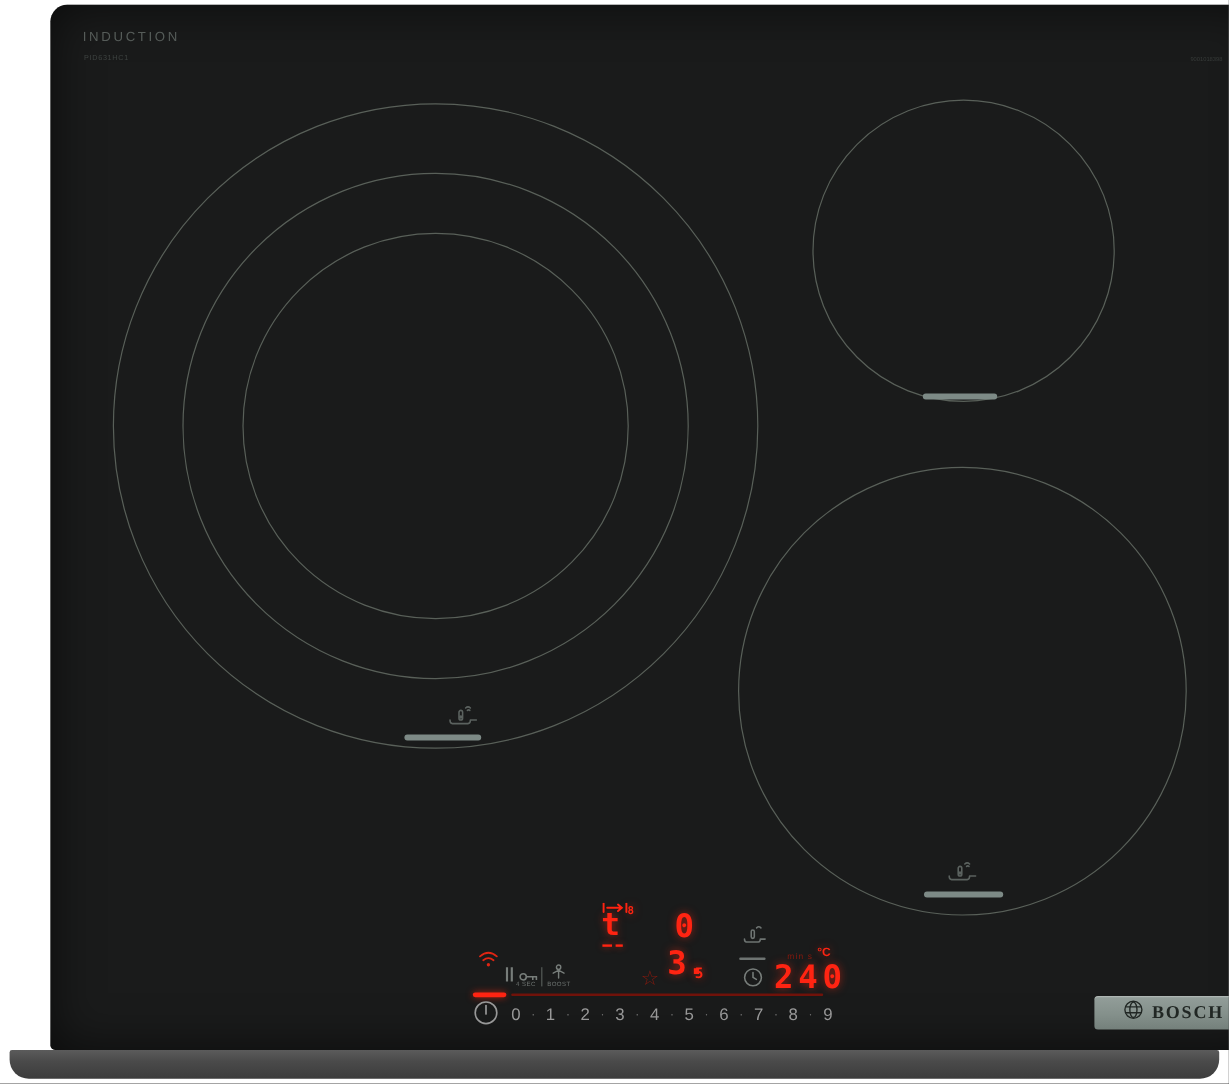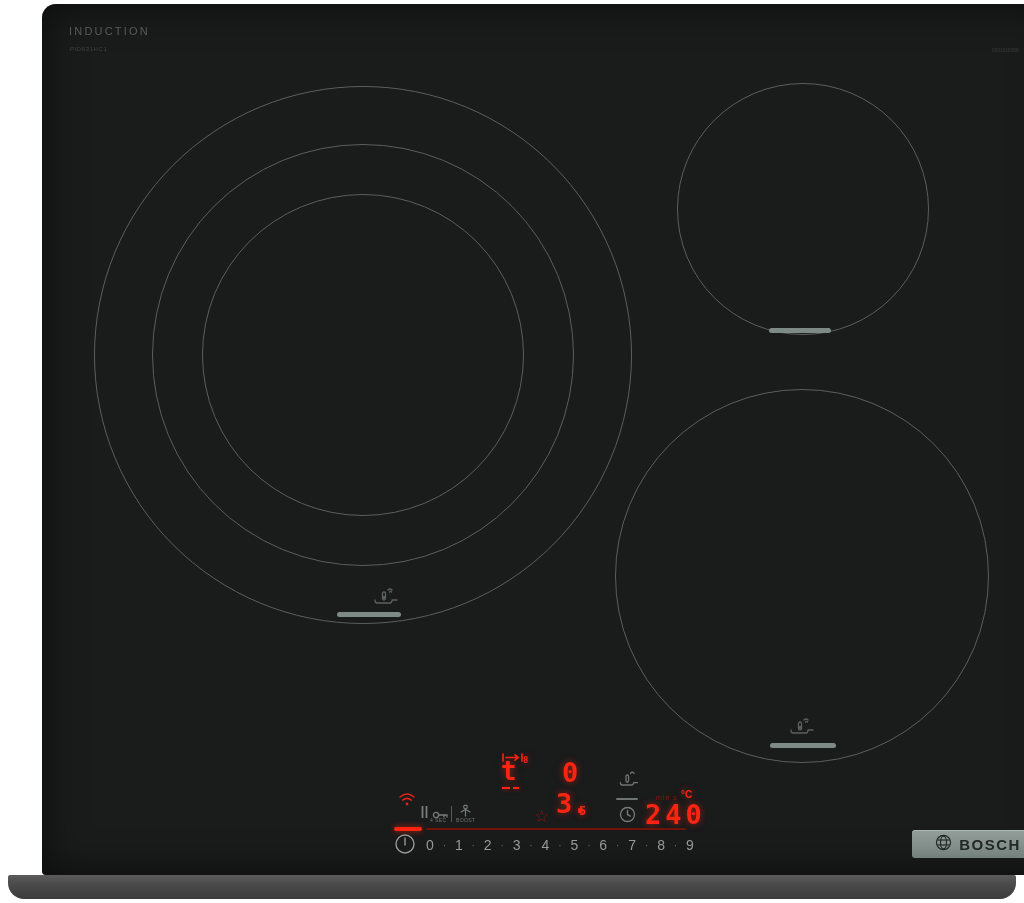--- a/index.html
+++ b/index.html
@@ -50,21 +50,21 @@
   .levels .dot{color:#6f6f6f;font-size:10px;}
   .divider{position:absolute;left:409px;top:802px;width:1px;height:16px;background:#555b58;}
   
   .plate{
     position:absolute;left:870px;top:826px;width:132px;height:28px;
     background:linear-gradient(180deg,#939e9a 0%,#84908b 55%,#74807b 100%);
     border-radius:3px;display:flex;align-items:center;justify-content:center;gap:7px;
     box-shadow:inset 0 1px 0 rgba(255,255,255,.25);
   }
   .plate .logo-text{color:#212724;font-weight:700;font-size:15px;letter-spacing:1.5px;
-    font-family:Liberation Sans, sans-serif;}
+    font-family:Liberation Serif, serif;}
 </style>
 </head>
 <body>
 
 <div class="hob">
 
   <div class="brand">INDUCTION</div>
   <div class="model">PID631HC1</div>
   <div class="print-code">9001018398</div>
 

